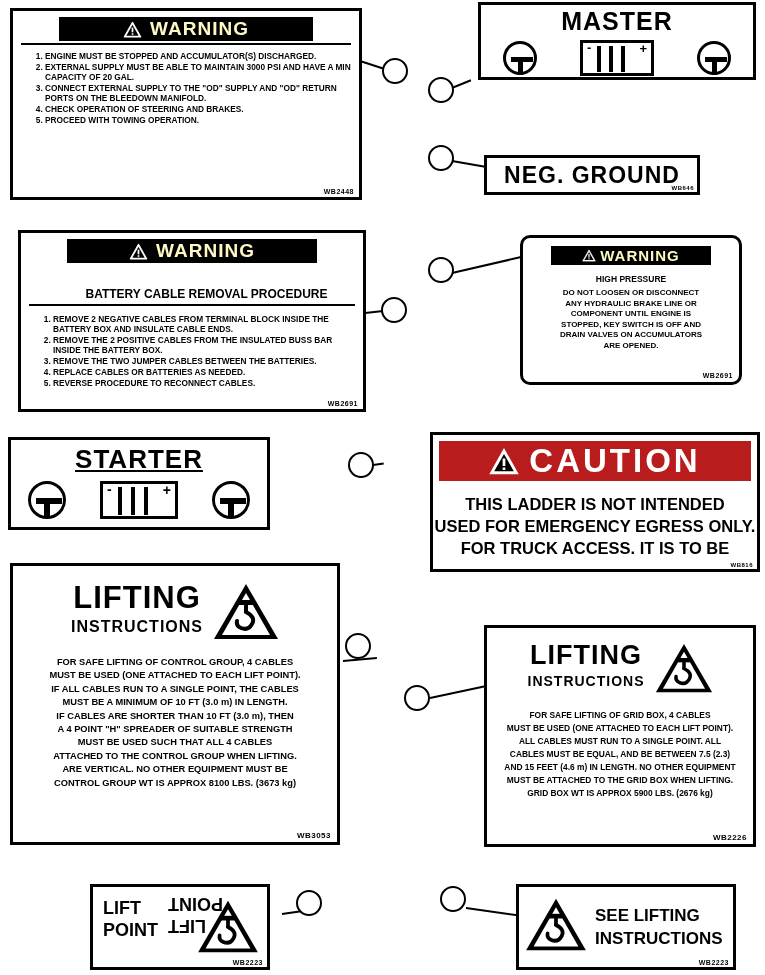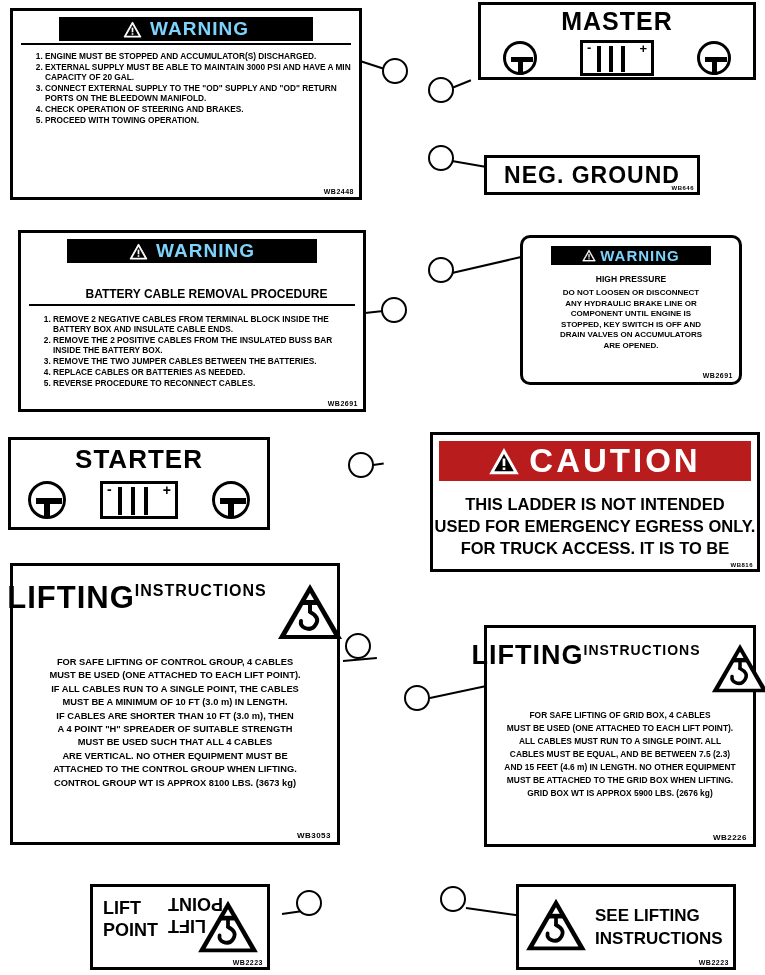--- a/index.html
+++ b/index.html
@@ -4,21 +4,21 @@
 <style>
   html,body{margin:0;padding:0;background:#fff;}
   body{width:765px;height:975px;position:relative;font-family:"Liberation Sans",sans-serif;color:#000;overflow:hidden;}
   .stage{position:absolute;left:0;top:0;width:765px;height:975px;}
 
   
   .plate{position:absolute;background:#fff;border:3px solid #000;box-sizing:border-box;}
   .plate.round{border-radius:10px;}
 
   
-  .warnbar{background:#000;color:#7dd3fc;display:flex;align-items:center;justify-content:center;gap:8px;
+  .warnbar{background:#000;color:#fef9c3;display:flex;align-items:center;justify-content:center;gap:8px;
            font-weight:bold;letter-spacing:1px;}
   .warnbar .tri{display:inline-block;}
   .tri svg{display:block;}
 
   .plate-title{text-align:center;font-weight:bold;}
   .rule{height:2px;background:#000;margin:3px 6px 2px 6px;}
 
   ol.steps{margin:0;padding:0 8px 0 24px;list-style:decimal;}
   ol.steps li{font-weight:bold;margin:0 0 1px 8px;}
 
@@ -38,21 +38,21 @@
   .post .vert{position:absolute;background:#000;}
   .post .horz{position:absolute;background:#000;}
 
   .centerrow{display:flex;align-items:center;justify-content:space-around;height:100%;}
 
   .bigtitle{text-align:center;font-weight:bold;}
   .body-text{text-align:center;font-weight:bold;}
   .body-text div{white-space:nowrap;}
 
   .lift-hdr{display:flex;align-items:flex-start;justify-content:center;gap:10px;}
-  .lift-words{display:flex;flex-direction:row;align-items:flex-start;}
+  .lift-words{display:flex;flex-direction:column;align-items:center;}
 
   .caution-bar{background:#b91c1c;color:#fff;display:flex;align-items:center;justify-content:center;gap:10px;font-weight:bold;}
   .caution-body{text-align:center;font-weight:bold;}
 
   .rot180{transform:rotate(180deg);}
 </style>
 </head>
 <body>
 
 <div class="stage">
@@ -169,21 +169,21 @@
       <div>DO NOT LOOSEN OR DISCONNECT</div>
       <div>ANY HYDRAULIC BRAKE LINE OR</div>
       <div>COMPONENT UNTIL ENGINE IS</div>
       <div>STOPPED, KEY SWITCH IS OFF AND</div>
       <div>DRAIN VALVES ON ACCUMULATORS</div>
       <div>ARE OPENED.</div>
     </div>
     <div class="code" style="bottom:3px;right:6px;">WB2691</div>
   </div>
 
-  <div class="plate" style="left:8px;top:437px;width:262px;height:93px;">
+  <div class="plate" style="left:8px;top:437px;width:262px;height:93px;text-decoration:underline;">
     <div class="bigtitle" style="font-size:26px;margin-top:4px;letter-spacing:1px;">STARTER</div>
     <div class="centerrow" style="height:50px;">
       <div class="post" style="width:38px;height:38px;">
         <div class="horz" style="left:5px;top:14px;width:26px;height:6px;"></div>
         <div class="vert" style="left:13px;top:14px;width:6px;height:20px;"></div>
       </div>
       <div class="batt" style="width:78px;height:38px;">
         <div class="cellbar" style="left:15px;top:3px;width:4px;height:28px;"></div>
         <div class="cellbar" style="left:28px;top:3px;width:4px;height:28px;"></div>
         <div class="cellbar" style="left:41px;top:3px;width:4px;height:28px;"></div>
@@ -234,22 +234,22 @@
       </div>
     </div>
     <div class="body-text" style="font-size:9.3px;line-height:13.4px;margin-top:10px;">
       <div>FOR SAFE LIFTING OF CONTROL GROUP, 4 CABLES</div>
       <div>MUST BE USED (ONE ATTACHED TO EACH LIFT POINT).</div>
       <div>IF ALL CABLES RUN TO A SINGLE POINT, THE CABLES</div>
       <div>MUST BE A MINIMUM OF 10 FT (3.0 m) IN LENGTH.</div>
       <div>IF CABLES ARE SHORTER THAN 10 FT (3.0 m), THEN</div>
       <div>A 4 POINT "H" SPREADER OF SUITABLE STRENGTH</div>
       <div>MUST BE USED SUCH THAT ALL 4 CABLES</div>
+      <div>ATTACHED TO THE CONTROL GROUP WHEN LIFTING.</div>
       <div>ARE VERTICAL.  NO OTHER EQUIPMENT MUST BE</div>
-      <div>ATTACHED TO THE CONTROL GROUP WHEN LIFTING.</div>
       <div>CONTROL GROUP WT IS APPROX 8100 LBS. (3673 kg)</div>
     </div>
     <div class="code" style="bottom:2px;right:6px;font-size:8px;">WB3053</div>
   </div>
 
   <div class="plate" style="left:484px;top:625px;width:272px;height:222px;">
     <div class="lift-hdr" style="margin-top:12px;">
       <div class="lift-words">
         <div style="font-size:27px;font-weight:bold;letter-spacing:1px;">LIFTING</div>
         <div style="font-size:14px;font-weight:bold;letter-spacing:1px;margin-top:2px;">INSTRUCTIONS</div>

